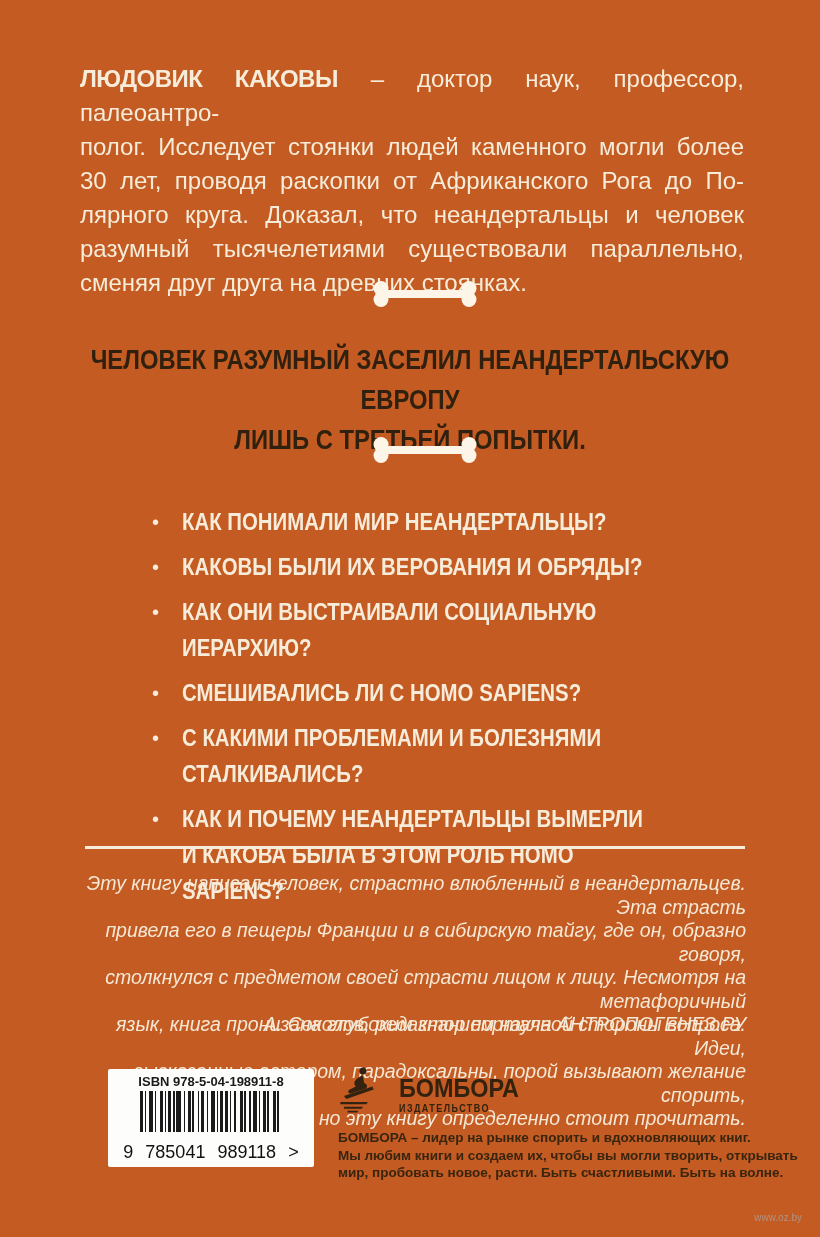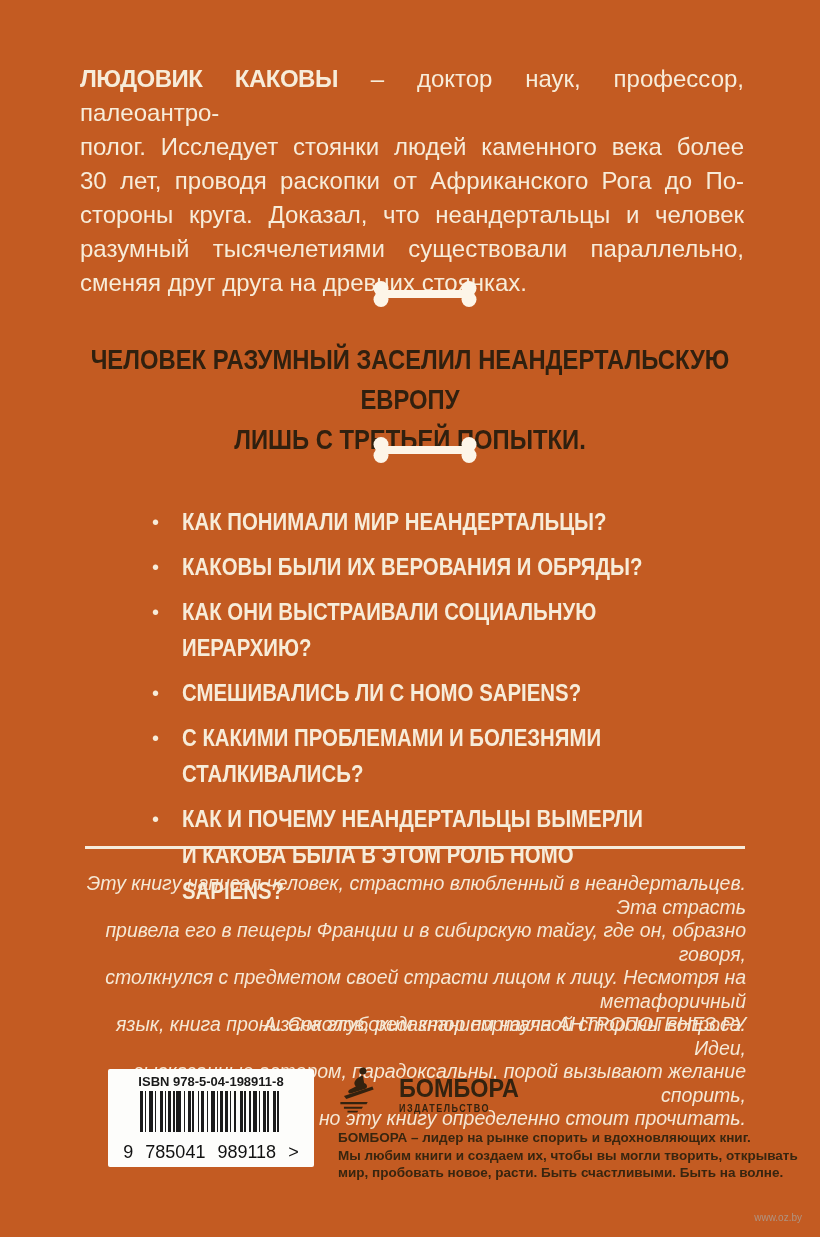--- a/index.html
+++ b/index.html
@@ -73,23 +73,23 @@
   .watermark { position:absolute; right:18px; bottom:14px; font-size:10px;
                color:rgba(170,165,160,0.75); }
 </style>
 </head>
 <body>
 
 <div class="cover">
 
   <div class="intro" id="intro">
       <div class="intro-line"><span class="intro-name">ЛЮДОВИК КАКОВЫ</span> – доктор наук, профессор, палеоантро-</div>
-      <div class="intro-line">полог. Исследует стоянки людей каменного века более</div>
+      <div class="intro-line">полог. Исследует стоянки людей каменного могли более</div>
       <div class="intro-line">30 лет, проводя раскопки от Африканского Рога до По-</div>
-      <div class="intro-line">стороны круга. Доказал, что неандертальцы и человек</div>
+      <div class="intro-line">лярного круга. Доказал, что неандертальцы и человек</div>
       <div class="intro-line">разумный тысячелетиями существовали параллельно,</div>
       <div class="intro-line last">сменяя друг друга на древних стоянках.</div>
     </div>
 
   <div class="bone bone-1">
     <svg width="106" height="26" viewBox="0 0 106 26">
       <g fill="#fdf5e8">
         <circle cx="9" cy="7.5" r="7.5"></circle>
         <circle cx="9" cy="18.5" r="7.5"></circle>
         <circle cx="97" cy="7.5" r="7.5"></circle>

